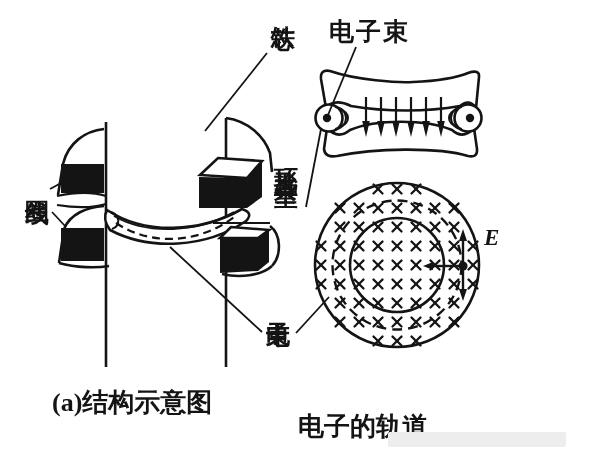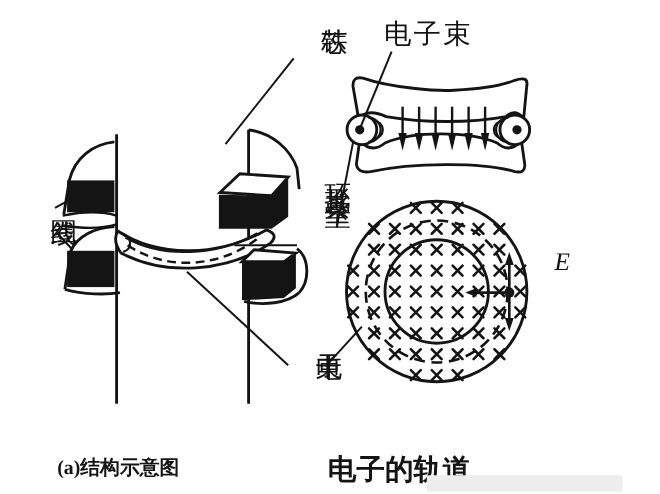--- a/index.html
+++ b/index.html
@@ -1,19 +1,19 @@
 <!DOCTYPE html>
 <html><head>
 <meta charset="utf-8">
 <style>
   html,body{margin:0;padding:0;background:#fff;}
   #stage{position:relative;width:600px;height:449px;background:#fff;overflow:hidden;
          font-family:"Liberation Serif","DejaVu Serif",serif;color:#141414;}
   svg{position:absolute;left:0;top:0;}
-  .lbl{position:absolute;font-weight:400;line-height:1.0;white-space:nowrap;margin-left:20px;}
+  .lbl{position:absolute;font-weight:700;line-height:1.0;white-space:nowrap;}
   .vtext{writing-mode:vertical-rl;text-orientation:upright;white-space:nowrap;}
   .cap{position:absolute;font-weight:700;}
   .ital{font-style:italic;}
   #watermark{position:absolute;left:388px;top:432px;width:178px;height:15px;
              background:#ededed;border-radius:2px;}
 </style>
 </head>
 <body>
 
 <div id="stage">
@@ -226,17 +226,17 @@
   </g>
 </svg>
 
 <div class="lbl vtext" style="left:271px;top:7px;font-size:24px;">铁芯</div>
 <div class="lbl" style="left:329px;top:19px;font-size:25px;letter-spacing:2px;">电子束</div>
 <div class="lbl vtext" style="left:25px;top:181px;font-size:24px;">线圈</div>
 <div class="lbl vtext" style="left:274px;top:148px;font-size:24px;letter-spacing:4px;">环形真空室</div>
 <div class="lbl vtext" style="left:266px;top:303px;font-size:24px;">电子束</div>
 <div class="lbl ital" style="left:484px;top:226px;font-size:23px;">E</div>
 
-<div class="cap" style="left:52px;top:385px;font-size:18px;margin-top:28px;">(a)结构示意图</div>
+<div class="cap" style="left:52px;top:385px;font-size:26px;">(a)结构示意图</div>
 <div class="cap" style="left:298px;top:409px;font-size:26px;">电子的轨道</div>
 
 <div id="watermark"></div>
 </div>
 
 </body></html>

